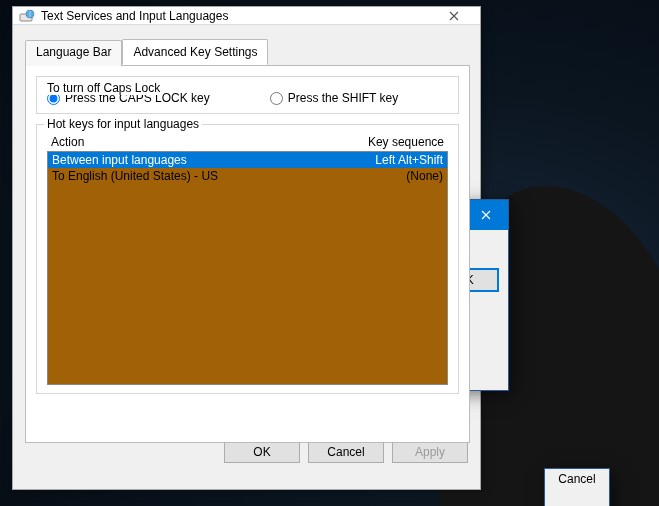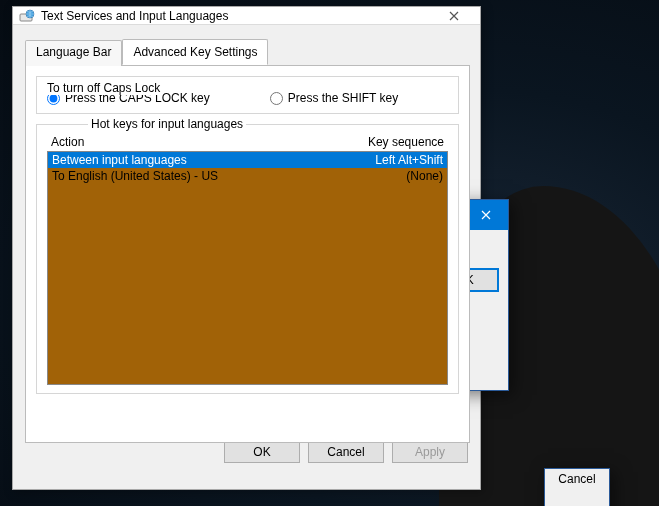--- a/index.html
+++ b/index.html
@@ -132,21 +132,20 @@
     border: 1px solid #d6d6d6;
     padding: 10px 10px 8px 10px;
     position: relative;
     background: #fff;
   }
   .hotkeys-grp .legend {
     position: absolute;
     top: -8px; left: 7px;
     background: #fff;
     padding: 0 3px;
-    margin-left: 44px;
   }
   .hk-header {
     display: flex; justify-content: space-between;
     padding: 0 4px 2px 4px;
   }
   .hk-list {
     border: 1px solid #888;
     background: #a16207;
     height: 234px;
   }

